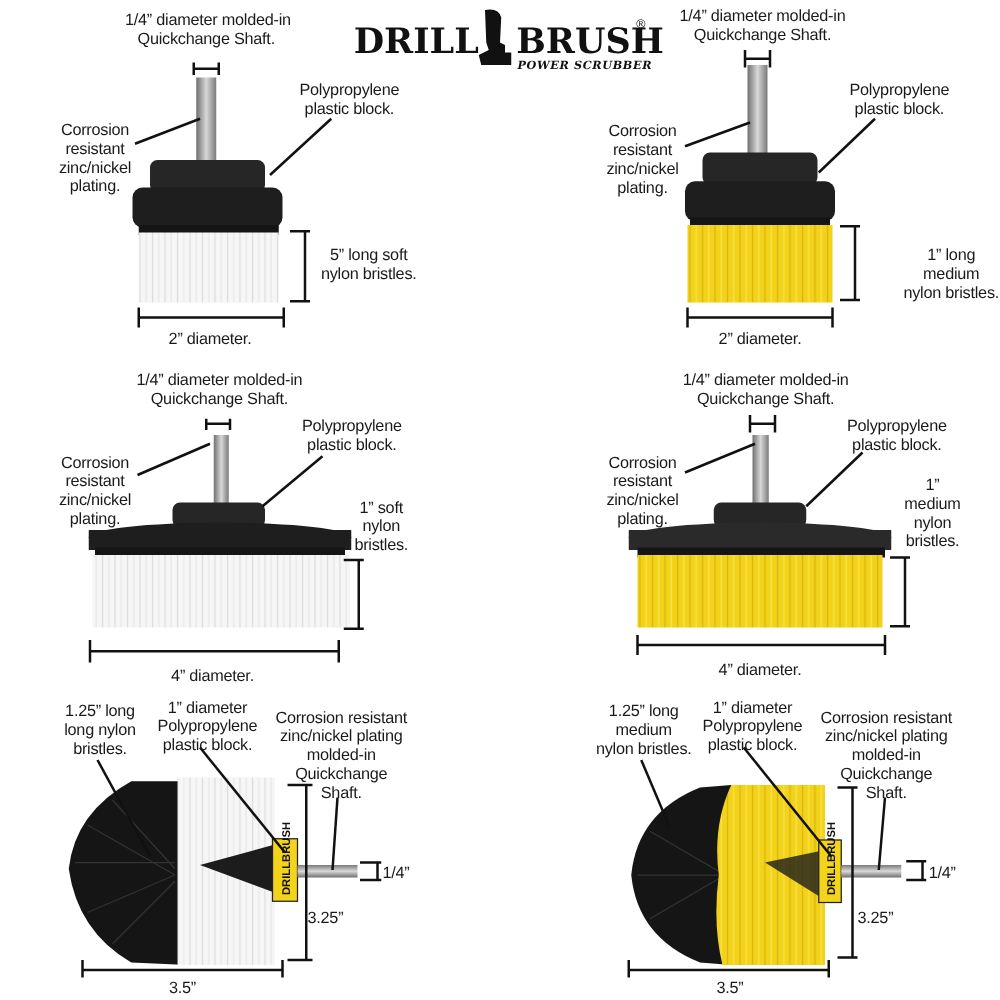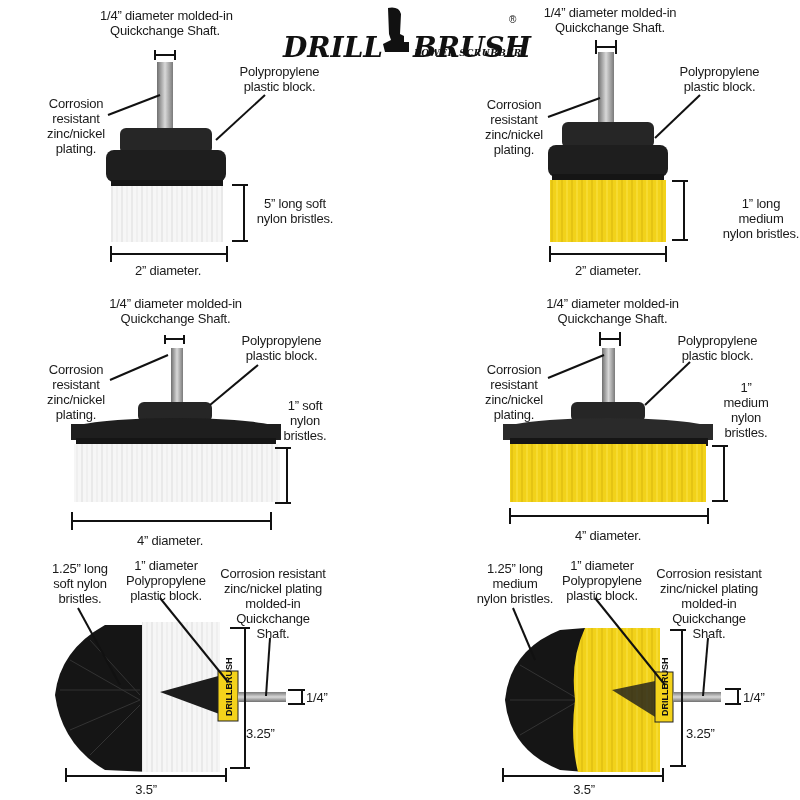--- a/index.html
+++ b/index.html
@@ -1,19 +1,19 @@
 <!DOCTYPE html>
 <html><head>
 <meta charset="utf-8">
 <style>
   html, body { margin:0; padding:0; background:#ffffff; }
   body { width:800px; height:800px; position:relative; overflow:hidden; font-family:"Liberation Sans", sans-serif; color:#111; }
   .lbl { position:absolute; font-family:"Liberation Sans", sans-serif; font-weight:normal; font-size:13px; line-height:15px; color:#1a1a1a; text-align:center; white-space:nowrap; letter-spacing:-0.2px; }
   .logo { position:absolute; left:283px; top:6px; width:240px; height:50px; }
-  .logo-word { position:absolute; font-family:"DejaVu Serif", serif; font-weight:bold; font-style:italic; font-size:28px; color:#111; letter-spacing:0px;margin-top:15px; }
+  .logo-word { position:absolute; font-family:"DejaVu Serif", serif; font-weight:bold; font-size:28px; color:#111; letter-spacing:0px; }
   .logo-sub { position:absolute; font-family:"DejaVu Serif", serif; font-weight:bold; font-style:italic; font-size:9px; color:#111; letter-spacing:0.5px; }
   .logo-reg { position:absolute; font-size:10px; color:#111; }
   svg { position:absolute; left:0; top:0; }
 </style>
 </head>
 <body>
 
 <div class="logo">
   <span class="logo-word" style="left:0; top:10px;">DRILL</span>
   <svg width="240" height="50">
@@ -225,21 +225,21 @@
 <div class="lbl" style="left:716px; top:380px; width:60px;">
   <div>1”</div>
   <div>medium</div>
   <div>nylon</div>
   <div>bristles.</div>
 </div>
 <div class="lbl" style="left:558px; top:528px; width:100px;">4” diameter.</div>
 
 <div class="lbl" style="left:40px; top:561px; width:80px;">
   <div>1.25” long</div>
-  <div>soft nylon</div>
+  <div>long nylon</div>
   <div>bristles.</div>
 </div>
 <div class="lbl" style="left:124px; top:558px; width:84px;">
   <div>1” diameter</div>
   <div>Polypropylene</div>
   <div>plastic block.</div>
 </div>
 <div class="lbl" style="left:220px; top:566px; width:106px;">
   <div>Corrosion resistant</div>
   <div>zinc/nickel plating</div>

